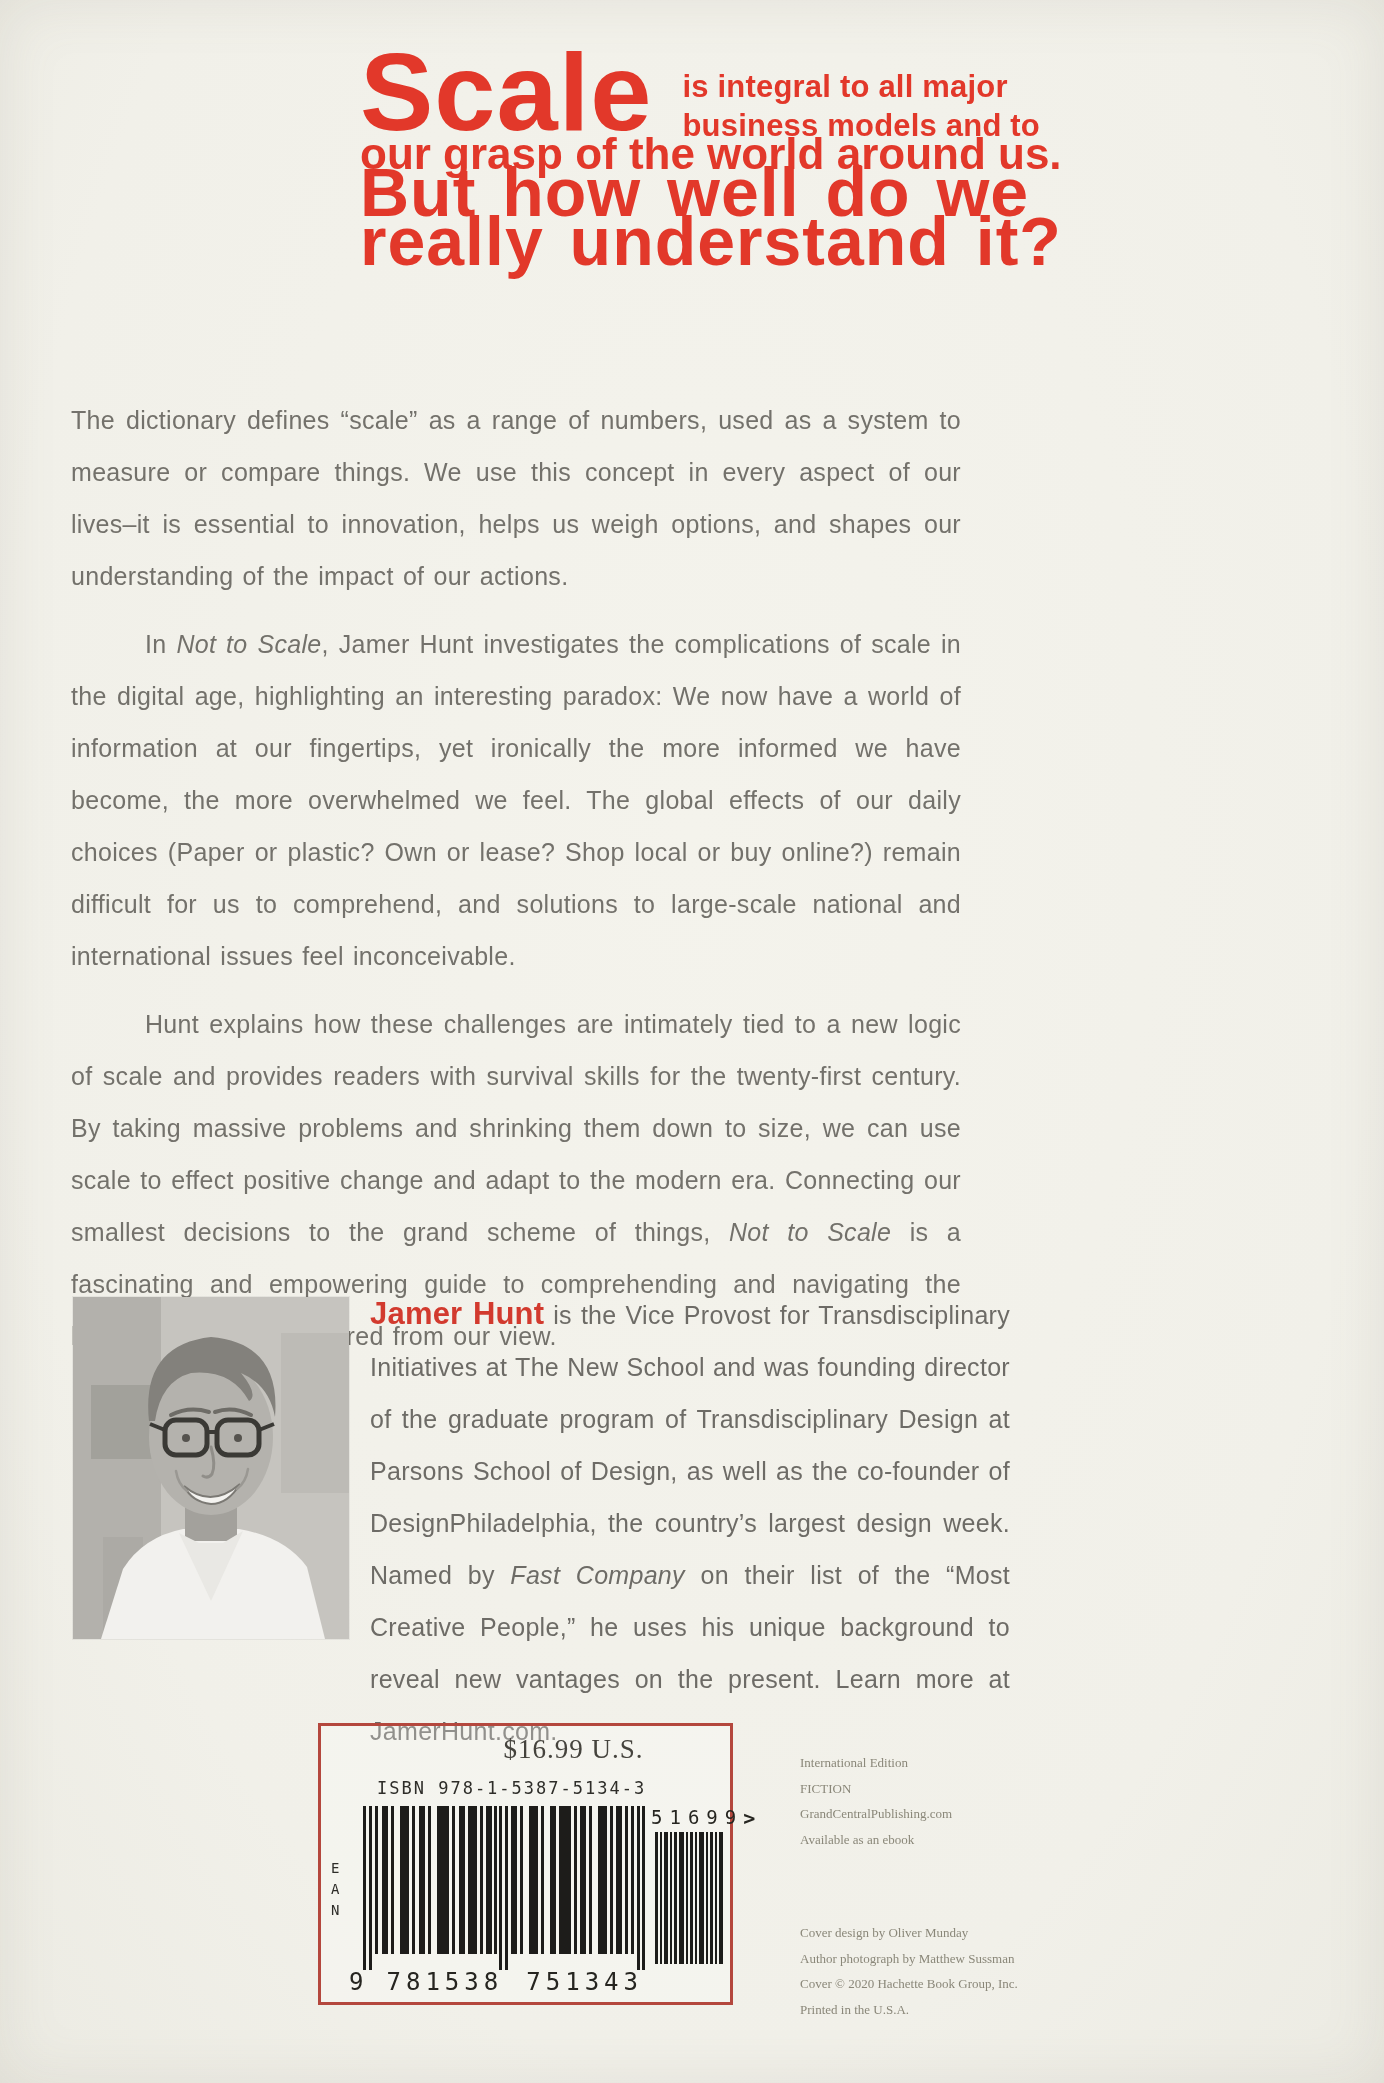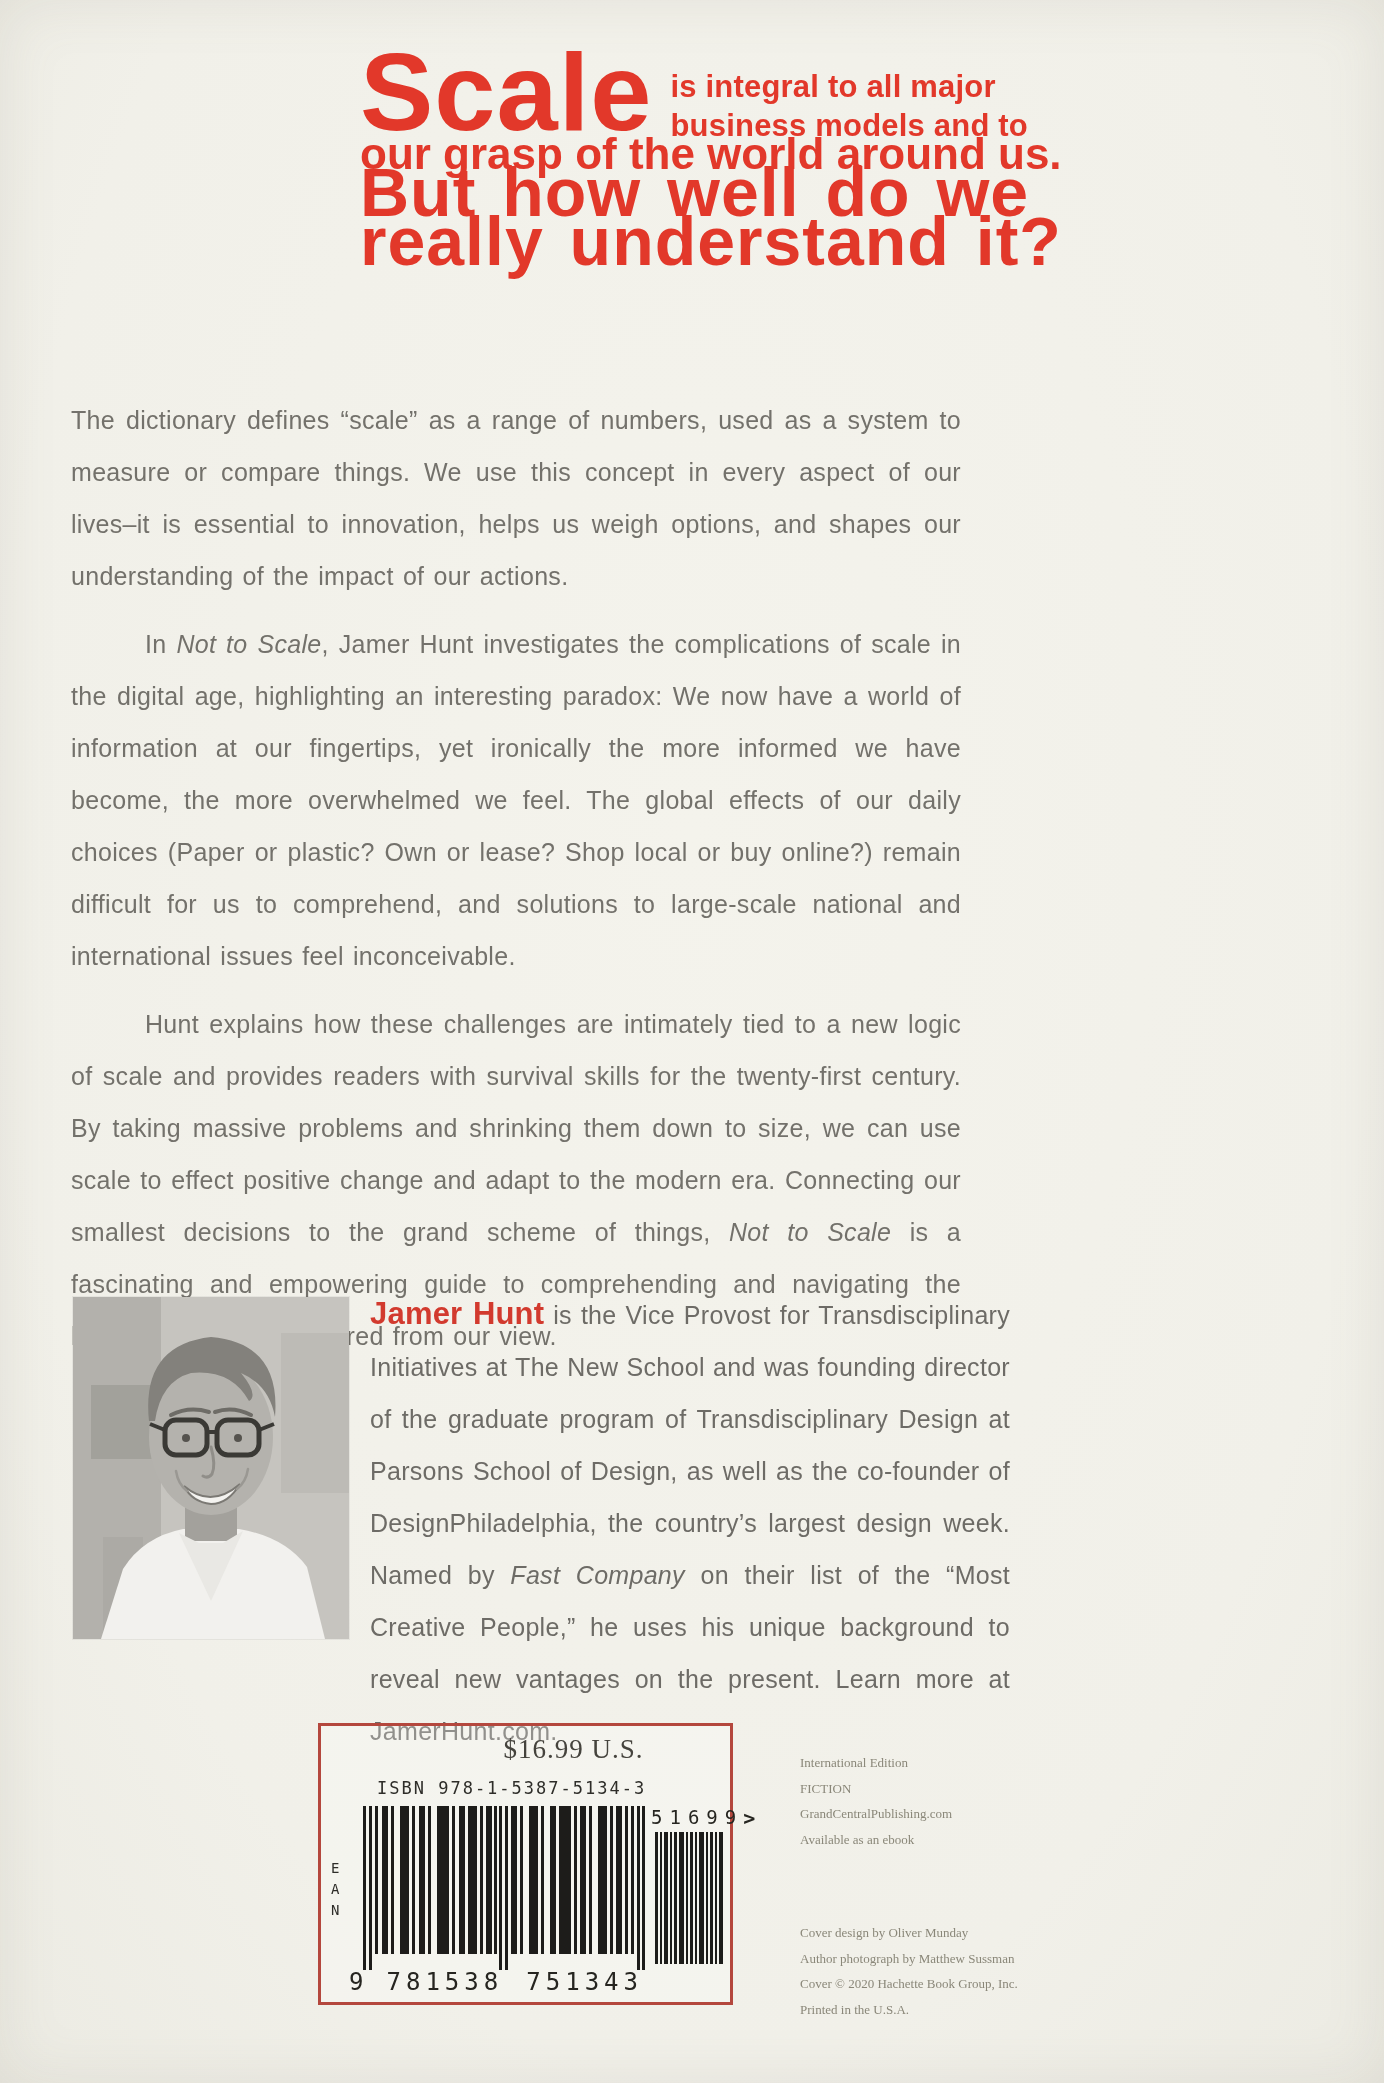--- a/index.html
+++ b/index.html
@@ -9,21 +9,21 @@
     font-family:"Liberation Sans",sans-serif;
     overflow:hidden;
   }
   .cover{position:absolute;inset:0;
     background:radial-gradient(ellipse at 50% 40%, #f4f3ec 0%, #f1f0e9 70%, #ecebe3 100%);
     box-shadow:inset 0 0 60px rgba(120,115,100,.12);}
   
   .headline{position:absolute;left:0;top:0;width:100%;color:#e2382a;}
   .scale-row{position:absolute;left:360px;top:37px;display:flex;align-items:flex-start;}
   .scale-word{font-weight:bold;font-size:110px;line-height:1;letter-spacing:1px;}
-  .scale-side{display:flex;flex-direction:column;margin-left:18px;padding-top:30px;
+  .scale-side{display:flex;flex-direction:column;margin-left:30px;padding-top:30px;
     font-weight:bold;font-size:31px;line-height:39px;letter-spacing:.2px;justify-content:flex-end;}
   .hl2{position:absolute;left:360px;top:132px;font-weight:bold;font-size:44px;line-height:1;}
   .hl3{position:absolute;left:360px;top:158px;font-weight:bold;font-size:68px;line-height:1;
     letter-spacing:1px;word-spacing:6px;}
   .hl4{position:absolute;left:360px;top:207px;font-weight:bold;font-size:68px;line-height:1;
     letter-spacing:1px;word-spacing:6px;}
   
   .body-copy{position:absolute;left:55px;top:378px;width:922px;
     font-size:25px;line-height:52px;letter-spacing:.3px;word-spacing:2px;
     color:#73716b;text-align:justify;}

